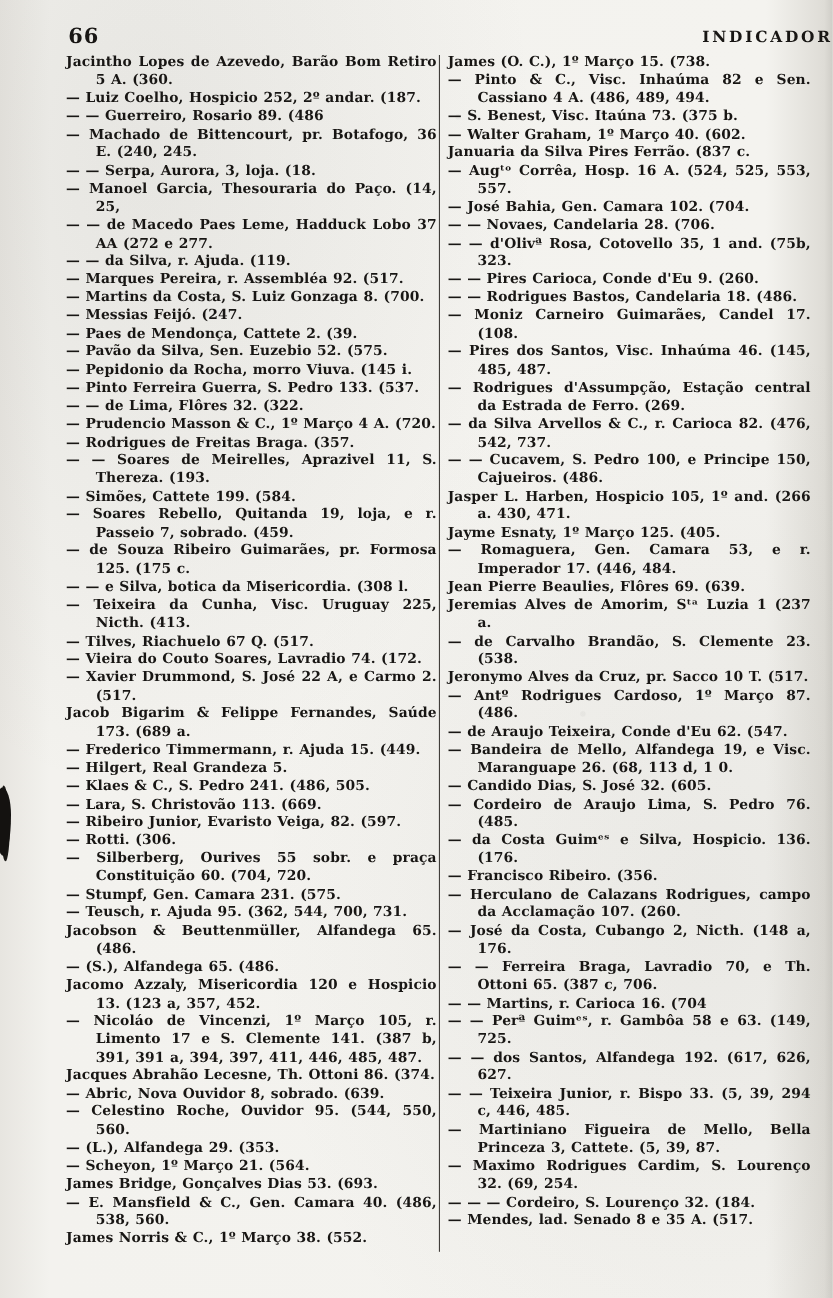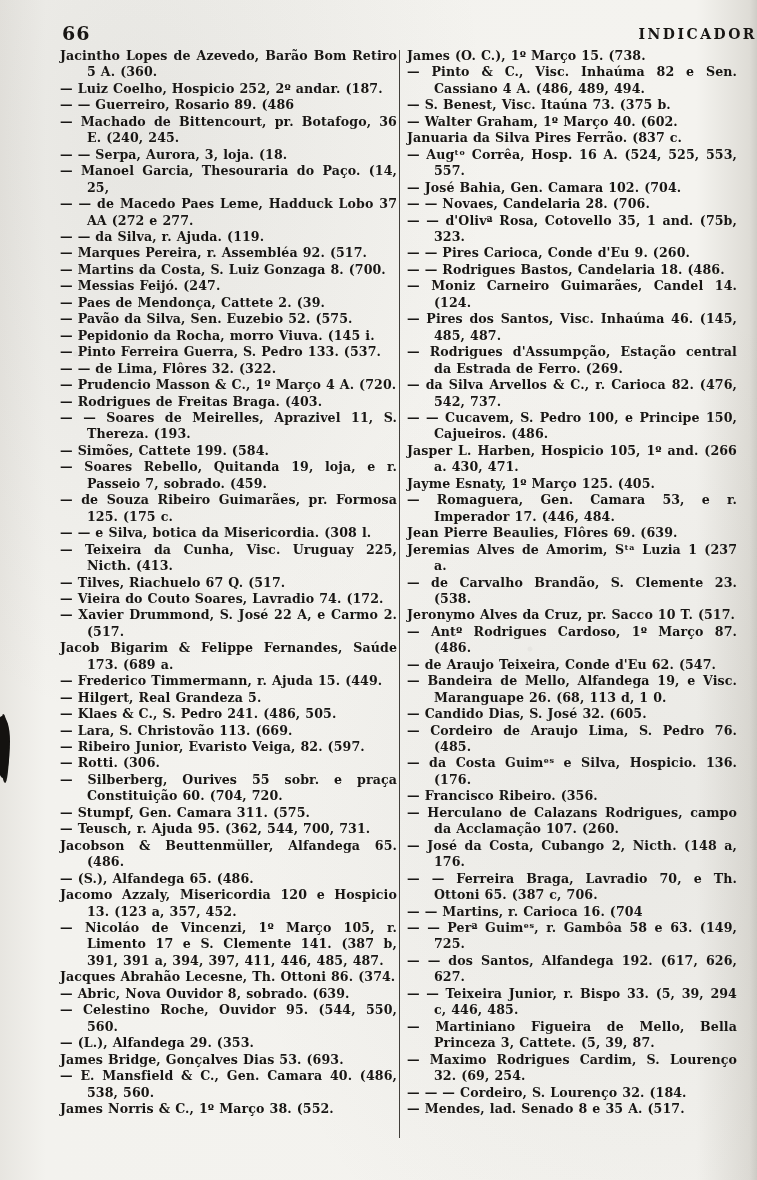--- a/index.html
+++ b/index.html
@@ -110,66 +110,67 @@
     <p class="entry">— — da Silva, r. Ajuda. (119.</p>
     <p class="entry">— Marques Pereira, r. Assembléa 92. (517.</p>
     <p class="entry">— Martins da Costa, S. Luiz Gonzaga 8. (700.</p>
     <p class="entry">— Messias Feijó. (247.</p>
     <p class="entry">— Paes de Mendonça, Cattete 2. (39.</p>
     <p class="entry">— Pavão da Silva, Sen. Euzebio 52. (575.</p>
     <p class="entry">— Pepidonio da Rocha, morro Viuva. (145 i.</p>
     <p class="entry">— Pinto Ferreira Guerra, S. Pedro 133. (537.</p>
     <p class="entry">— — de Lima, Flôres 32. (322.</p>
     <p class="entry">— Prudencio Masson &amp; C., 1º Março 4 A. (720.</p>
-    <p class="entry">— Rodrigues de Freitas Braga. (403.</p>
+    <p class="entry">— Rodrigues de Freitas Braga. (357.</p>
     <p class="entry">— — Soares de Meirelles, Aprazivel 11, S. Thereza. (193.</p>
     <p class="entry">— Simões, Cattete 199. (584.</p>
     <p class="entry">— Soares Rebello, Quitanda 19, loja, e r. Passeio 7, sobrado. (459.</p>
     <p class="entry">— de Souza Ribeiro Guimarães, pr. Formosa 125. (175 c.</p>
     <p class="entry">— — e Silva, botica da Misericordia. (308 l.</p>
     <p class="entry">— Teixeira da Cunha, Visc. Uruguay 225, Nicth. (413.</p>
     <p class="entry">— Tilves, Riachuelo 67 Q. (517.</p>
     <p class="entry">— Vieira do Couto Soares, Lavradio 74. (172.</p>
     <p class="entry">— Xavier Drummond, S. José 22 A, e Carmo 2. (517.</p>
     <p class="entry">Jacob Bigarim &amp; Felippe Fernandes, Saúde 173. (689 a.</p>
     <p class="entry">— Frederico Timmermann, r. Ajuda 15. (449.</p>
     <p class="entry">— Hilgert, Real Grandeza 5.</p>
     <p class="entry">— Klaes &amp; C., S. Pedro 241. (486, 505.</p>
     <p class="entry">— Lara, S. Christovão 113. (669.</p>
     <p class="entry">— Ribeiro Junior, Evaristo Veiga, 82. (597.</p>
     <p class="entry">— Rotti. (306.</p>
     <p class="entry">— Silberberg, Ourives 55 sobr. e praça Constituição 60. (704, 720.</p>
-    <p class="entry">— Stumpf, Gen. Camara 311. (575.</p>
+    <p class="entry">— Stumpf, Gen. Camara 231. (575.</p>
     <p class="entry">— Teusch, r. Ajuda 95. (362, 544, 700, 731.</p>
     <p class="entry">Jacobson &amp; Beuttenmüller, Alfandega 65. (486.</p>
     <p class="entry">— (S.), Alfandega 65. (486.</p>
     <p class="entry">Jacomo Azzaly, Misericordia 120 e Hospicio 13. (123 a, 357, 452.</p>
     <p class="entry">— Nicoláo de Vincenzi, 1º Março 105, r. Limento 17 e S. Clemente 141. (387 b, 391, 391 a, 394, 397, 411, 446, 485, 487.</p>
     <p class="entry">Jacques Abrahão Lecesne, Th. Ottoni 86. (374.</p>
     <p class="entry">— Abric, Nova Ouvidor 8, sobrado. (639.</p>
     <p class="entry">— Celestino Roche, Ouvidor 95. (544, 550, 560.</p>
     <p class="entry">— (L.), Alfandega 29. (353.</p>
+    <p class="entry">— Scheyon, 1º Março 21. (564.</p>
     <p class="entry">James Bridge, Gonçalves Dias 53. (693.</p>
     <p class="entry">— E. Mansfield &amp; C., Gen. Camara 40. (486, 538, 560.</p>
     <p class="entry">James Norris &amp; C., 1º Março 38. (552.</p>
   </div>
 
 <div class="column right">
     <p class="entry">James (O. C.), 1º Março 15. (738.</p>
     <p class="entry">— Pinto &amp; C., Visc. Inhaúma 82 e Sen. Cassiano 4 A. (486, 489, 494.</p>
     <p class="entry">— S. Benest, Visc. Itaúna 73. (375 b.</p>
     <p class="entry">— Walter Graham, 1º Março 40. (602.</p>
     <p class="entry">Januaria da Silva Pires Ferrão. (837 c.</p>
     <p class="entry">— Augᵗᵒ Corrêa, Hosp. 16 A. (524, 525, 553, 557.</p>
     <p class="entry">— José Bahia, Gen. Camara 102. (704.</p>
     <p class="entry">— — Novaes, Candelaria 28. (706.</p>
     <p class="entry">— — d'Olivª Rosa, Cotovello 35, 1 and. (75b, 323.</p>
     <p class="entry">— — Pires Carioca, Conde d'Eu 9. (260.</p>
     <p class="entry">— — Rodrigues Bastos, Candelaria 18. (486.</p>
-    <p class="entry">— Moniz Carneiro Guimarães, Candel 14. (124.</p>
+    <p class="entry">— Moniz Carneiro Guimarães, Candel 17. (108.</p>
     <p class="entry">— Pires dos Santos, Visc. Inhaúma 46. (145, 485, 487.</p>
     <p class="entry">— Rodrigues d'Assumpção, Estação central da Estrada de Ferro. (269.</p>
     <p class="entry">— da Silva Arvellos &amp; C., r. Carioca 82. (476, 542, 737.</p>
     <p class="entry">— — Cucavem, S. Pedro 100, e Principe 150, Cajueiros. (486.</p>
     <p class="entry">Jasper L. Harben, Hospicio 105, 1º and. (266 a. 430, 471.</p>
     <p class="entry">Jayme Esnaty, 1º Março 125. (405.</p>
     <p class="entry">— Romaguera, Gen. Camara 53, e r. Imperador 17. (446, 484.</p>
     <p class="entry">Jean Pierre Beaulies, Flôres 69. (639.</p>
     <p class="entry">Jeremias Alves de Amorim, Sᵗᵃ Luzia 1 (237 a.</p>
     <p class="entry">— de Carvalho Brandão, S. Clemente 23. (538.</p>

